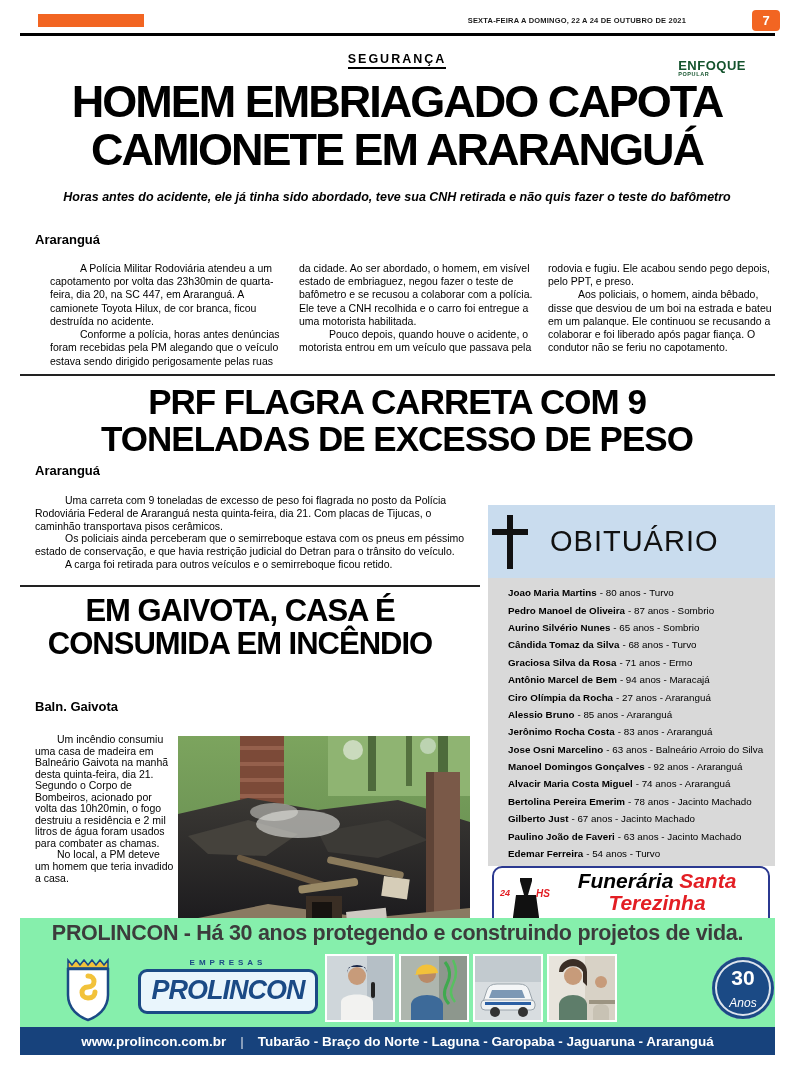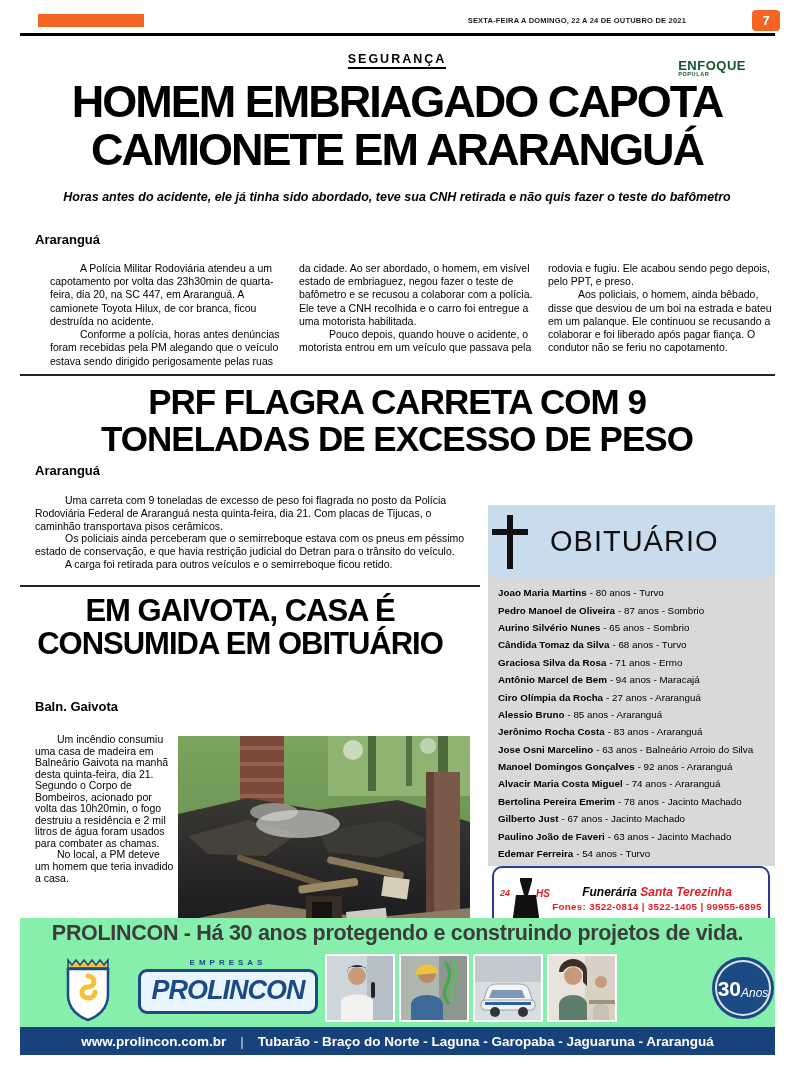--- a/index.html
+++ b/index.html
@@ -34,33 +34,33 @@
   .h2{left:27px;top:384px;width:740px;text-align:center;font-weight:bold;
       font-size:35px;line-height:1.05;letter-spacing:-1px;}
   .byline2{left:35px;top:463px;}
   .art2-body{left:35px;top:494px;width:438px;font-size:10.5px;line-height:1.22;}
   .rule2{left:20px;top:585px;width:460px;height:1.5px;background:#222;}
 
   
   .obit{left:488px;top:505px;width:287px;}
   .obit-head{height:73px;background:#c9dcee;display:flex;align-items:center;gap:18px;padding-left:0;box-sizing:border-box;}
   .obit-title{font-size:29px;letter-spacing:1px;color:#111;}
-  .obit-list{background:#d9d9d9;padding:6px 0 4px 10px;}
+  .obit-list{background:#d9d9d9;padding:6px 0 4px 20px;}
   .obit-row{height:17.4px;display:flex;align-items:center;font-size:9.8px;white-space:nowrap;overflow:hidden;}
   .obit-name{font-weight:bold;}
   .obit-details{margin-left:3px;}
 
   
   .funeral{left:492px;top:866px;width:278px;height:66px;border:2.5px solid #2b3990;border-radius:10px;
            background:#fff;display:flex;align-items:center;box-sizing:border-box;padding:2px 6px;}
   .f24{position:relative;width:52px;height:46px;flex:0 0 auto;text-align:center;}
   .f24 .hs-24{position:absolute;left:0;top:12px;font-size:9px;font-weight:bold;font-style:italic;color:#e31e24;}
   .f24 .hs-hs{position:absolute;right:2px;top:12px;font-size:10px;font-weight:bold;font-style:italic;color:#e31e24;}
   .funeral-txt{flex:1;text-align:center;line-height:1.05;}
-  .fname{font-size:12px;font-weight:bold;font-style:italic;}
+  .fname{font-size:21px;font-weight:bold;font-style:italic;}
   .fname .red{color:#e31e24;}
   .fphones{margin-top:3px;font-size:9.8px;font-weight:bold;color:#e31e24;letter-spacing:.3px;}
 
   
   .h3{left:10px;top:594px;width:460px;text-align:center;font-weight:bold;
       font-size:31px;line-height:1.08;letter-spacing:-1px;}
   .byline3{left:35px;top:699px;}
   .art3-body{left:35px;top:734px;width:140px;font-size:10.5px;line-height:1.1;}
   .art3-body .para{text-indent:22px;}
   .fire-photo{left:178px;top:736px;width:292px;height:209px;}
@@ -72,21 +72,21 @@
              font-size:21.5px;font-weight:bold;color:#3c3c3c;letter-spacing:-.3px;}
   .ad-mid{position:absolute;left:0;top:36px;width:100%;height:72px;padding-left:18px;}
   .shield{position:absolute;left:38px;top:2px;}
   .wordmark{position:absolute;left:118px;top:4px;width:180px;text-align:center;color:#1b4a85;}
   .wm-top{font-size:8px;letter-spacing:4px;font-weight:bold;}
   .wm-main{margin-top:2px;border:3px solid #1b4a85;border-radius:9px;padding:3px 6px 5px;
            font-size:27px;font-weight:900;font-style:italic;letter-spacing:-1px;background:#e9f5fc;}
   .ad-photos{position:absolute;left:305px;top:0;display:flex;gap:4px;}
   .ad-photo{width:70px;height:68px;border:2px solid #fff;box-sizing:border-box;overflow:hidden;}
   .badge30{position:absolute;left:692px;top:3px;width:62px;height:62px;border-radius:50%;
-           background:#1b4a85;color:#fff;display:flex;flex-direction:row;align-items:center;justify-content:center;
+           background:#1b4a85;color:#fff;display:flex;flex-direction:column;align-items:center;justify-content:center;
            box-shadow:inset 0 0 0 3px #1b4a85, inset 0 0 0 5px rgba(255,255,255,.85);}
   .b30{font-size:21px;font-weight:900;line-height:1;}
   .banos{font-size:12px;font-style:italic;line-height:1;margin-top:9px;}
   .ad-bottom{position:absolute;left:0;bottom:0;width:100%;height:28px;background:#17427c;color:#fff;
              display:flex;align-items:center;justify-content:center;font-size:13.5px;font-weight:bold;}
   .ad-bottom .sep{margin:0 14px;font-weight:normal;opacity:.8;}
 </style>
 </head>
 <body>
 
@@ -215,21 +215,21 @@
       <span class="hs-hs">HS</span>
     </div>
     <div class="funeral-txt">
       <div class="fname"><span>Funerária </span><span class="red">Santa Terezinha</span></div>
       <div class="fphones">Fones: 3522-0814 | 3522-1405 | 99955-6895</div>
     </div>
   </div>
 
   <div class="abs h3">
     <div>EM GAIVOTA, CASA É</div>
-    <div>CONSUMIDA EM OBITUÁRIO</div>
+    <div>CONSUMIDA EM INCÊNDIO</div>
   </div>
   <div class="abs byline byline3">Baln. Gaivota</div>
   <div class="abs art3-body">
       <p class="para">Um incêndio consumiu uma casa de madeira em Balneário Gaivota na manhã desta quinta-feira, dia 21. Segundo o Corpo de Bombeiros, acionado por volta das 10h20min, o fogo destruiu a residência e 2 mil litros de água foram usados para combater as chamas.</p>
       <p class="para">No local, a PM deteve um homem que teria invadido a casa.</p>
     </div>
 
   <div class="abs fire-photo">
     <svg width="292" height="209" viewBox="0 0 292 209">
       <defs>

